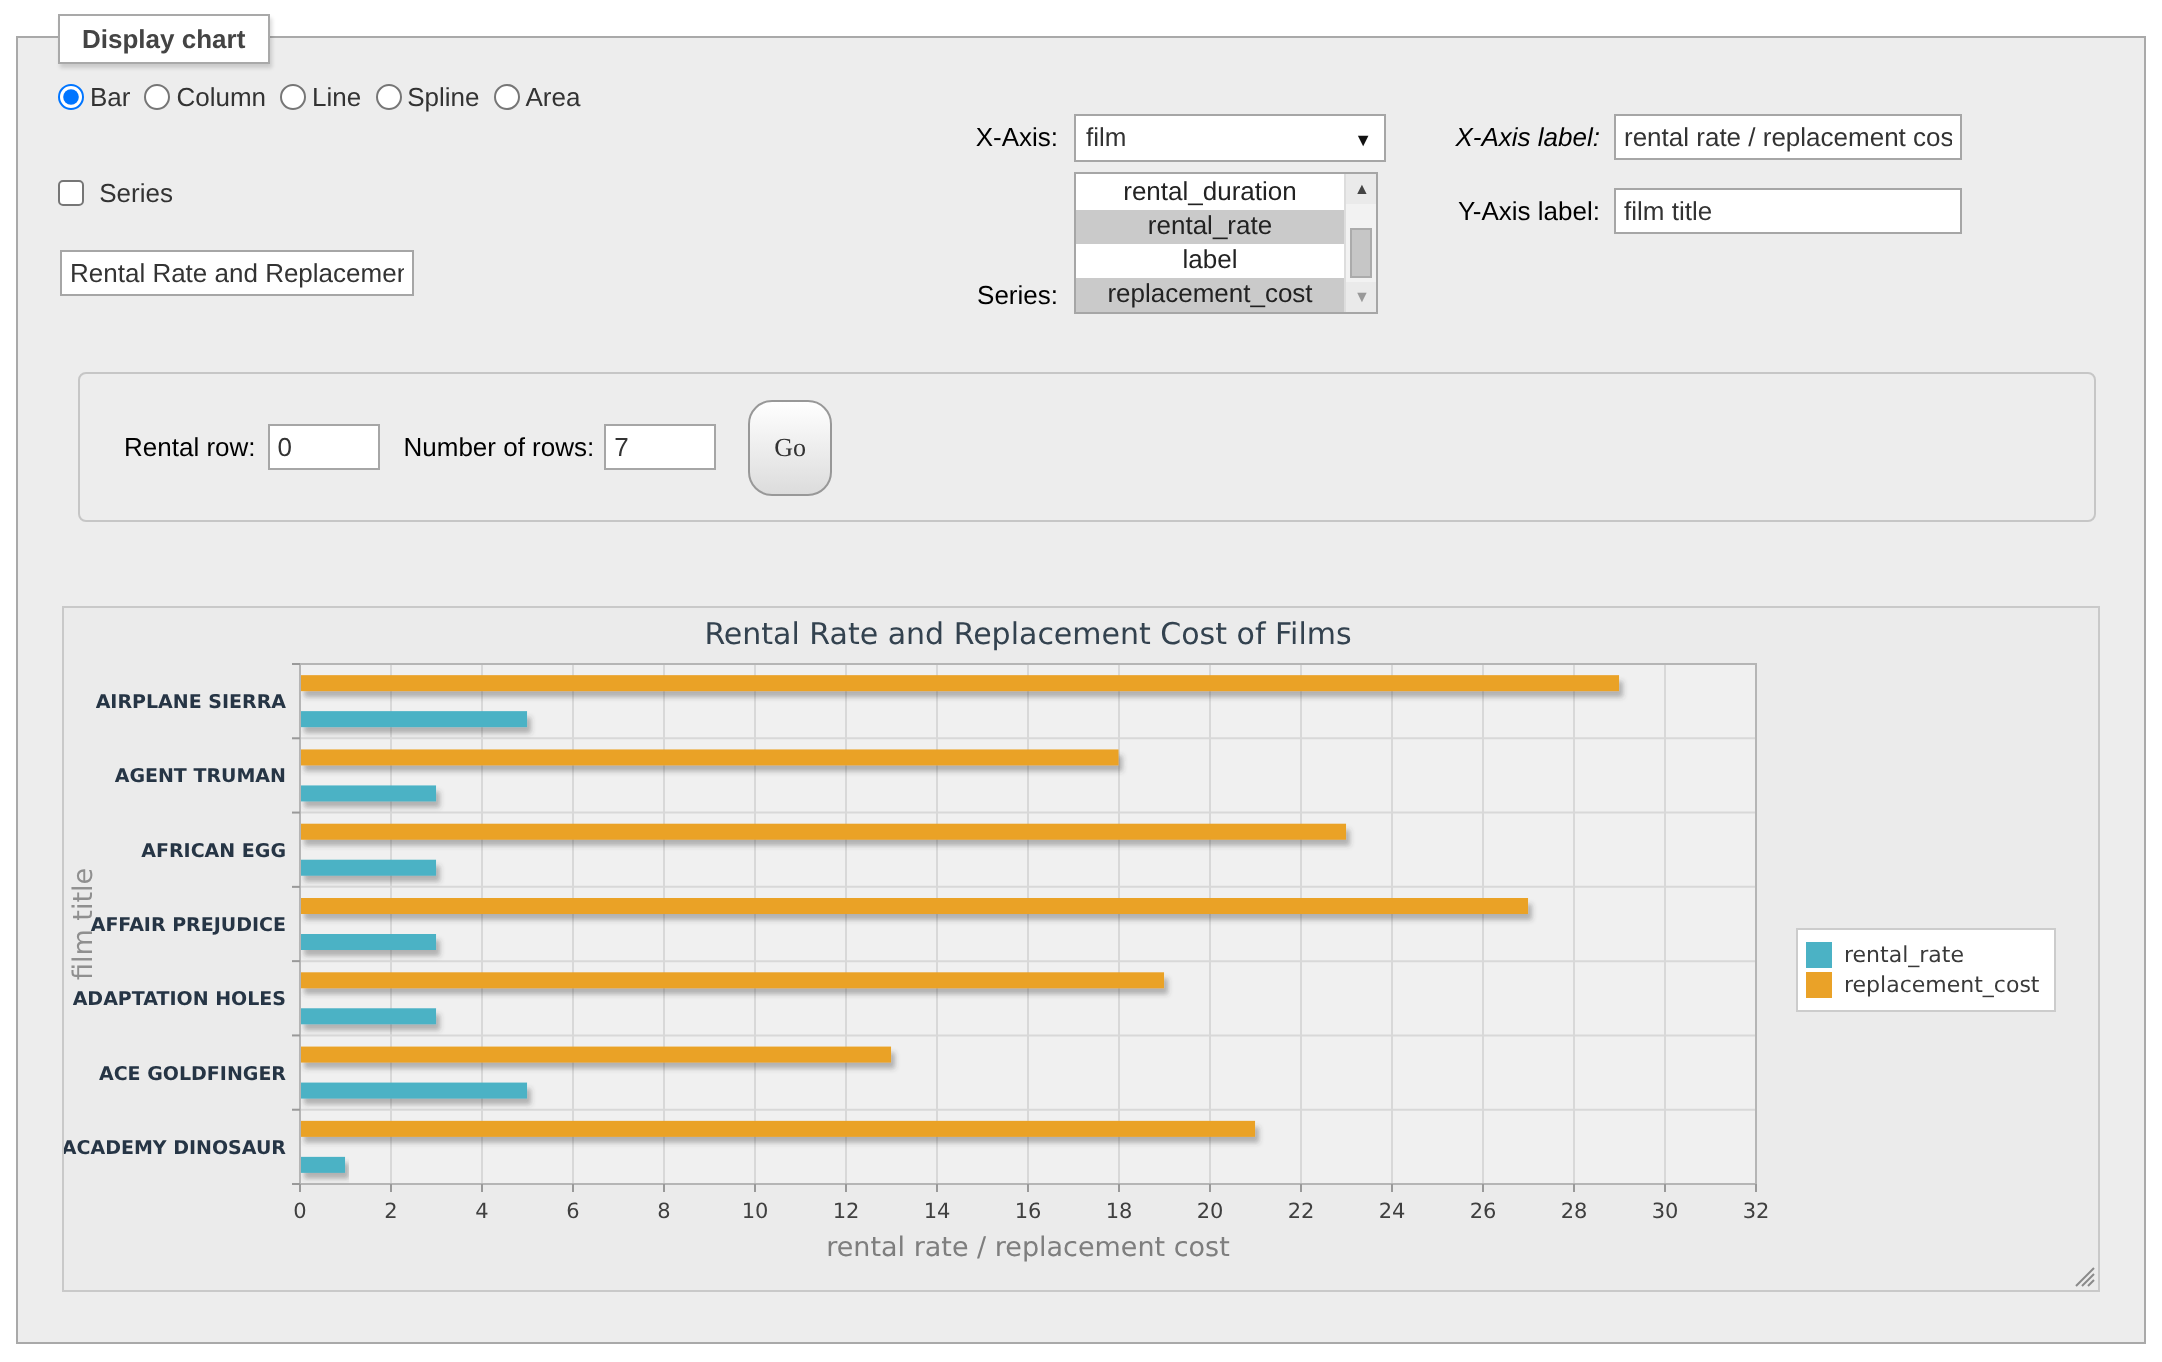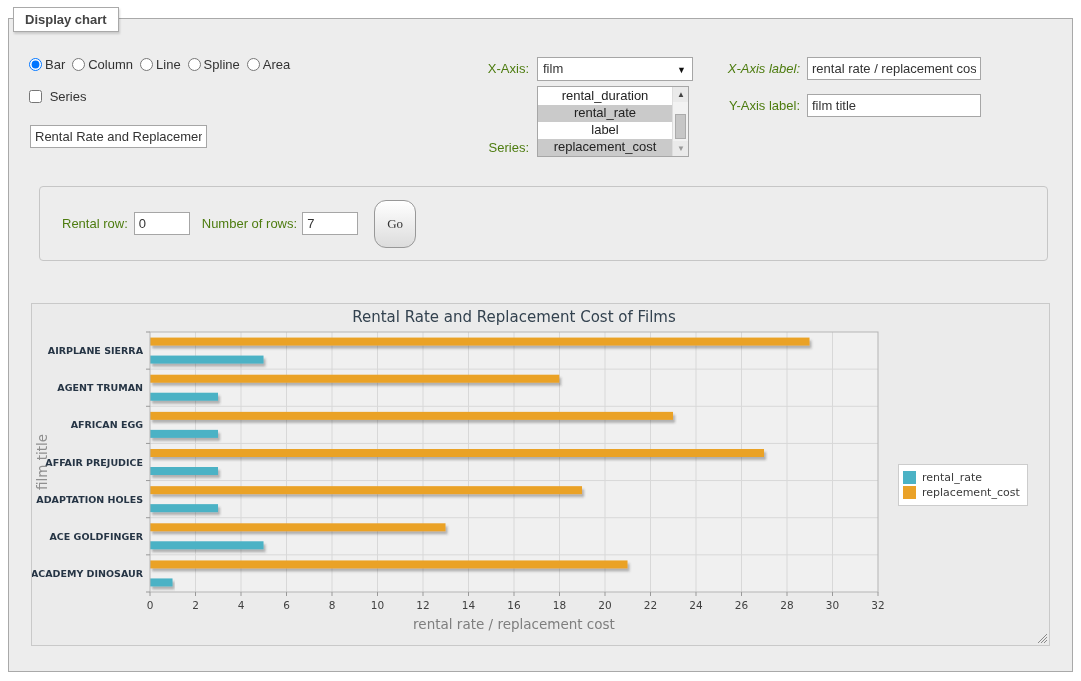--- a/index.html
+++ b/index.html
@@ -2,28 +2,28 @@
 <html><head>
 <meta charset="utf-8">
 <style>
   * { margin:0; padding:0; box-sizing:border-box; }
   body { background:#fff; font-family:"Liberation Sans", sans-serif; }
   .page { position:relative; width:1081px; height:681px; background:#fff; overflow:hidden; }
 
   
   .main-fieldset { position:absolute; left:8px; top:18px; width:1065px; height:654px;
     background:#ededed; border:1px solid #a9a9a9; }
-  .legend-box { position:absolute; left:4px; top:-12px; background:#fff; border:1px solid #a9a9a9;
+  .legend-box { position:absolute; left:20px; top:-12px; background:#fff; border:1px solid #a9a9a9;
     padding:4px 11px; font-size:13px; font-weight:bold; color:#444;
     box-shadow:1px 2px 2px rgba(0,0,0,0.15); }
 
-  .form-label { font-size:13px; color:#4d7c0f; }
-
-  
-  .radio-row { position:absolute; left:20px; top:38px; font-size:13px; color:#333; }
+  .form-label { font-size:13px; color:#000000; }
+
+  
+  .radio-row { position:absolute; left:20px; top:22px; font-size:13px; color:#333; }
   .radio-row label { margin-right:7px; cursor:pointer; }
   .radio-row input { vertical-align:-2px; margin-right:3px; }
   .stacked-row { position:absolute; left:20px; top:70px; font-size:13px; color:#333; cursor:pointer; }
   .stacked-row input { vertical-align:-2px; margin-right:4px; }
 
   input[type=text] { border:1px solid #a6a6a6; background:#fff; font-size:13px; color:#333;
     padding:2px 4px; font-family:"Liberation Sans", sans-serif; }
   .title-input { position:absolute; left:21px; top:106px; width:177px; height:23px; }
 
   

